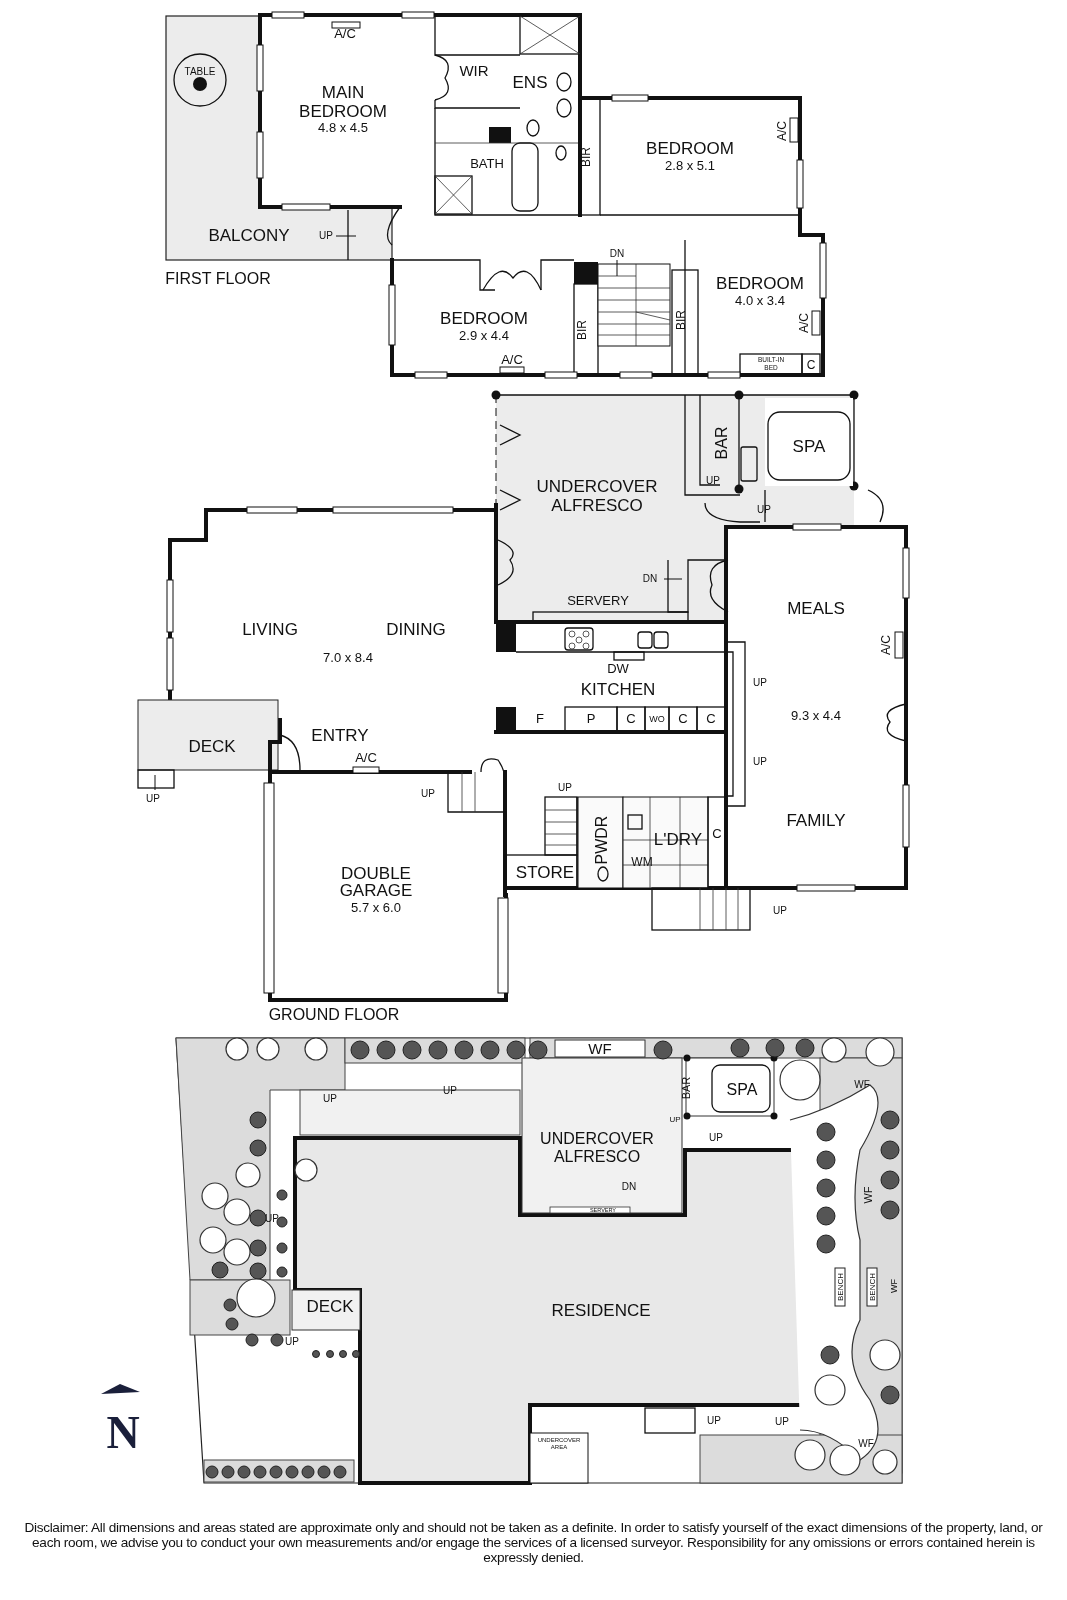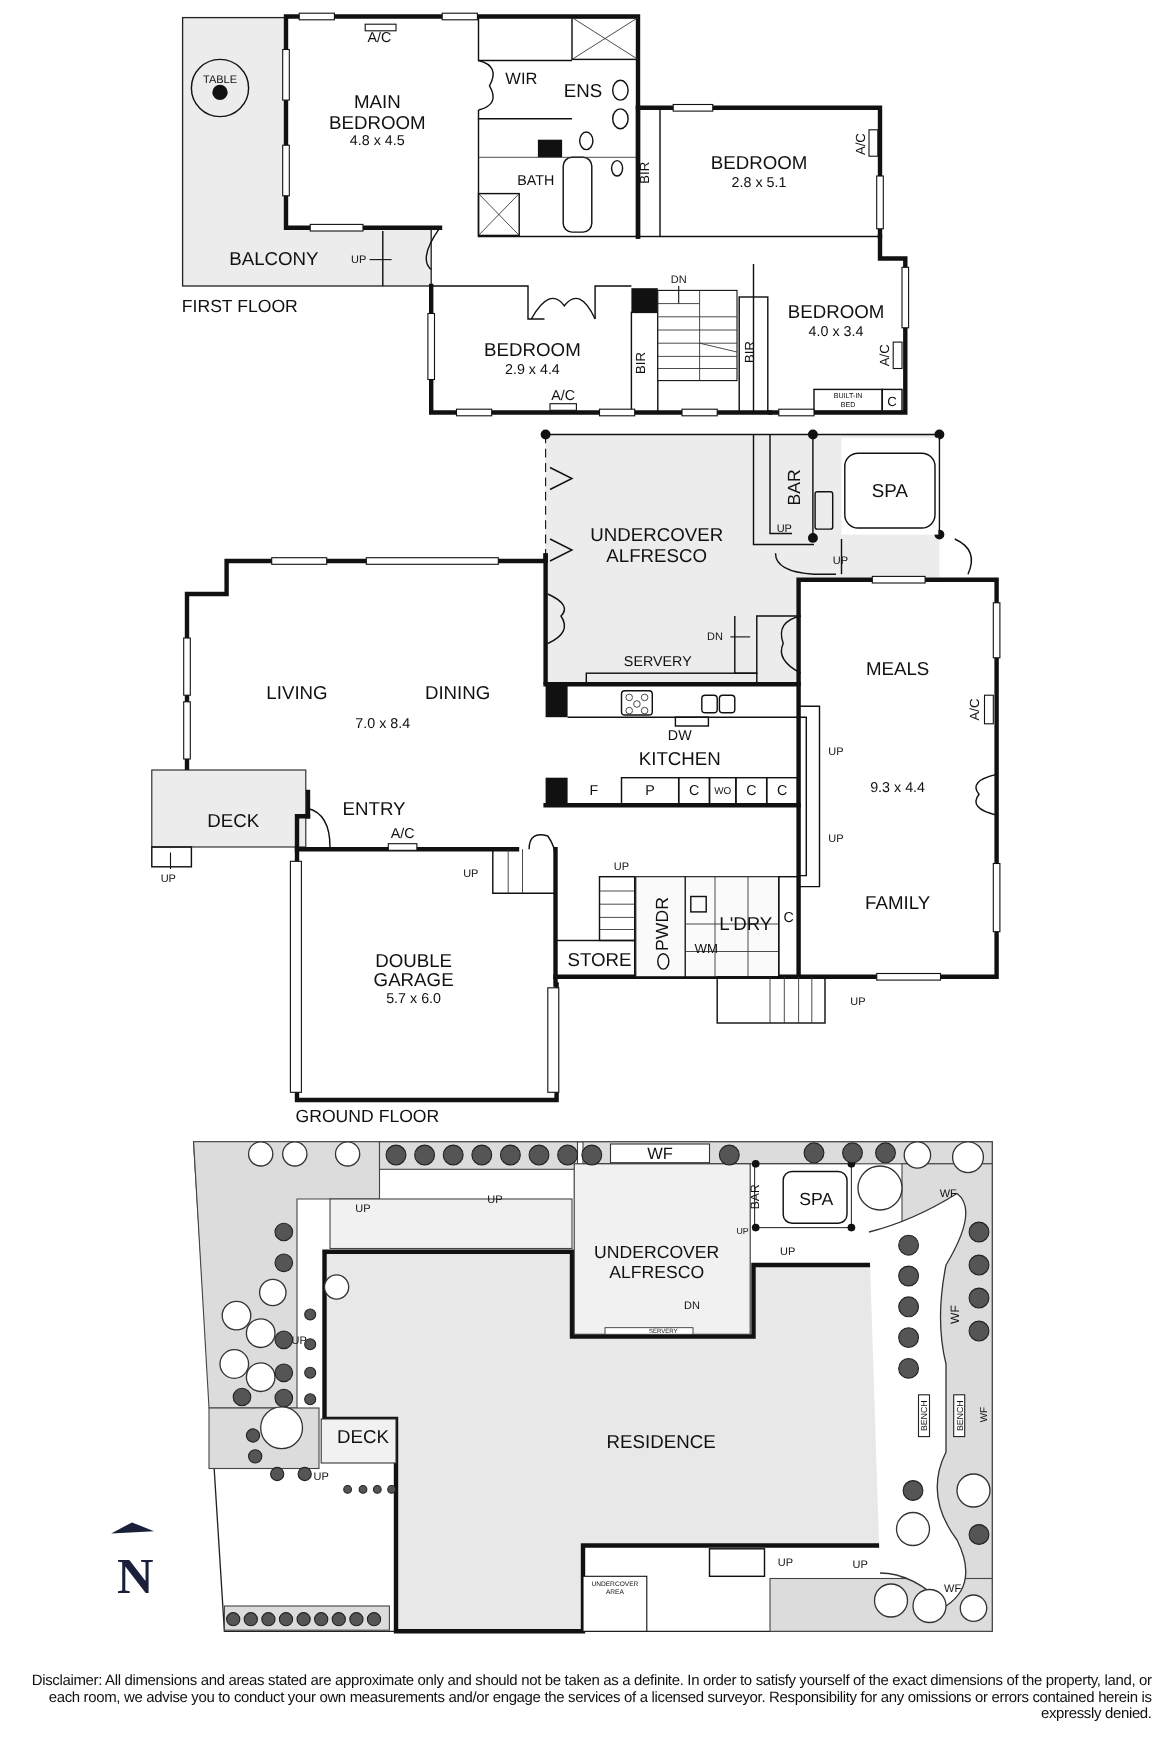--- a/index.html
+++ b/index.html
@@ -5,21 +5,21 @@
   html,body{margin:0;padding:0;background:#ffffff;}
   body{width:1067px;height:1600px;position:relative;overflow:hidden;font-family:"Liberation Sans",sans-serif;color:#111;}
   svg{position:absolute;left:0;top:0;}
   .wall{stroke:#111;stroke-width:4;fill:none;stroke-linecap:square;}
   .thin{stroke:#111;stroke-width:1.3;fill:none;}
   .hair{stroke:#333;stroke-width:0.8;fill:none;}
   .outdoor{fill:#ececec;}
   .garden{fill:#dcdcdc;stroke:#444;stroke-width:1;}
   .win{fill:#fff;stroke:#111;stroke-width:1;}
   .lbl{font-family:"Liberation Sans",sans-serif;fill:#111;text-anchor:middle;}
-  .disclaimer{position:absolute;left:20px;top:1520px;width:1027px;text-align:right;font-family:"Liberation Sans",sans-serif;font-size:13.6px;line-height:15px;color:#111;letter-spacing:-0.3px;}
+  .disclaimer{position:absolute;left:20px;top:1520px;width:1027px;text-align:center;font-family:"Liberation Sans",sans-serif;font-size:13.6px;line-height:15px;color:#111;letter-spacing:-0.3px;}
   .tree-lg{fill:#fff;stroke:#333;stroke-width:1.2;}
   .tree-sm{fill:#555;stroke:#222;stroke-width:1;}
 </style>
 </head>
 <body>
 
 <svg width="1067" height="1600" viewBox="0 0 1067 1600">
 
   <g>
 

